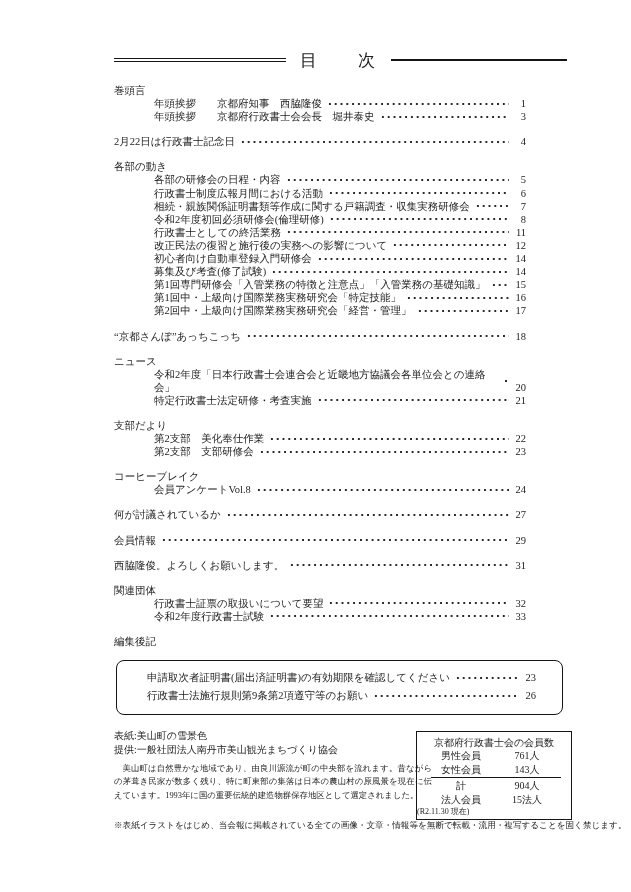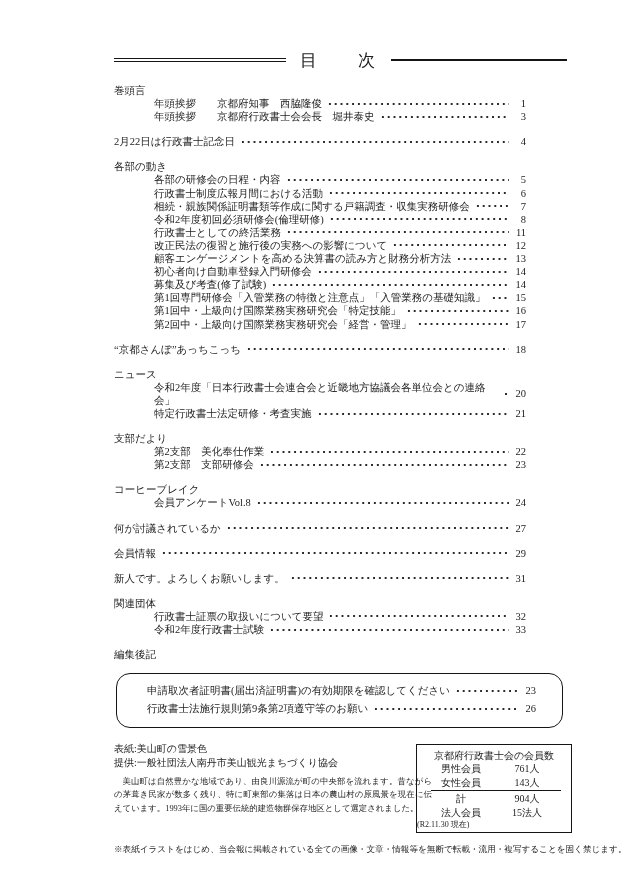--- a/index.html
+++ b/index.html
@@ -15,54 +15,54 @@
   }
   
   .toc-header{display:flex;align-items:center;height:20px;margin-bottom:14px;}
   .rule-double{flex:0 0 172px;height:4px;border-top:1.3px solid #151515;border-bottom:1.3px solid #151515;box-sizing:border-box;}
   .toc-title{font-size:17px;line-height:17px;margin:0 4px 0 14px;letter-spacing:12px;white-space:pre;}
   .rule-thick{flex:0 0 176px;height:2.6px;background:#151515;}
   
   .toc{font-size:10.5px;line-height:13.1px;width:412px;}
   .toc-section{margin-bottom:12px;}
   .toc-heading{white-space:pre;}
-  .toc-row{display:flex;align-items:center;font-family:Liberation Serif, serif;}
+  .toc-row{display:flex;align-items:flex-end;font-family:Liberation Serif, serif;}
   .toc-row.indent{padding-left:40px;}
   .toc-label{white-space:pre-wrap;flex:0 1 auto;}
   .leader{
     flex:1 1 auto;align-self:center;height:10px;min-width:6px;
     margin:0 3px 0 5px;
     background:radial-gradient(circle, #2a2a2a 0.9px, rgba(0,0,0,0) 1.15px) left center / 5.8px 10px repeat-x;
   }
   .page-num{flex:0 0 auto;min-width:14px;text-align:right;}
   
   .notice-box{
     width:447px;box-sizing:border-box;
-    border:1.2px solid #151515;border-radius:14px;
+    border:1.2px solid #151515;border-radius:8px;
     padding:7px 26px 8px 30px;
     margin:0 0 14px 2px;
     font-size:10.5px;
   }
   .notice-box .toc-row{margin:3px 0;line-height:14.5px;}
   
   .bottom{display:flex;justify-content:space-between;align-items:flex-start;width:458px;margin-top:2px;}
   .cover-info{width:302px;font-size:10px;line-height:14px;}
   .cover-desc{font-size:8.4px;line-height:13.3px;margin-top:5px;width:318px;text-align:justify;}
   .member-box{
     width:166px;box-sizing:border-box;margin-top:2px;
     border:1.2px solid #151515;
     padding:4px 0 2px;font-size:10px;
   }
   .member-title{text-align:center;line-height:13px;white-space:pre;}
   .member-row{display:flex;line-height:13.5px;padding:0 10px 0 12px;}
   .member-label{flex:0 0 64px;text-align:center;white-space:pre;}
   .member-value{flex:1;text-align:center;white-space:pre;}
   .member-rule{border-top:1.1px solid #151515;margin:1px 10px 1px 14px;}
   .member-asof{text-align:left;font-size:8px;line-height:11px;padding-right:5px;}
-  .disclaimer{font-size:8.6px;line-height:12px;margin-top:10px;white-space:nowrap;}
+  .disclaimer{font-size:8.6px;line-height:12px;white-space:nowrap;font-family:Liberation Mono, monospace;}
 </style>
 </head>
 <body>
 
 <div class="page">
 
   <div class="toc-header">
     <div class="rule-double"></div>
     <div class="toc-title">目　次</div>
     <div class="rule-thick"></div>
@@ -115,25 +115,20 @@
           <span class="toc-label">行政書士としての終活業務</span>
           <span class="leader"></span>
           <span class="page-num">11</span>
         </div>
         <div class="toc-row indent">
           <span class="toc-label">改正民法の復習と施行後の実務への影響について</span>
           <span class="leader"></span>
           <span class="page-num">12</span>
         </div>
         <div class="toc-row indent">
-          <span class="toc-label">顧客エンゲージメントを高める決算書の読み方と財務分析方法</span>
-          <span class="leader"></span>
-          <span class="page-num">13</span>
-        </div>
-        <div class="toc-row indent">
           <span class="toc-label">初心者向け自動車登録入門研修会</span>
           <span class="leader"></span>
           <span class="page-num">14</span>
         </div>
         <div class="toc-row indent">
           <span class="toc-label">募集及び考査(修了試験)</span>
           <span class="leader"></span>
           <span class="page-num">14</span>
         </div>
         <div class="toc-row indent">
@@ -202,21 +197,21 @@
       </div>
       <div class="toc-section">
         <div class="toc-row">
           <span class="toc-label">会員情報</span>
           <span class="leader"></span>
           <span class="page-num">29</span>
         </div>
       </div>
       <div class="toc-section">
         <div class="toc-row">
-          <span class="toc-label">新人です。よろしくお願いします。</span>
+          <span class="toc-label">西脇隆俊。よろしくお願いします。</span>
           <span class="leader"></span>
           <span class="page-num">31</span>
         </div>
       </div>
       <div class="toc-section">
         <div class="toc-heading">関連団体</div>
         <div class="toc-row indent">
           <span class="toc-label">行政書士証票の取扱いについて要望</span>
           <span class="leader"></span>
           <span class="page-num">32</span>

